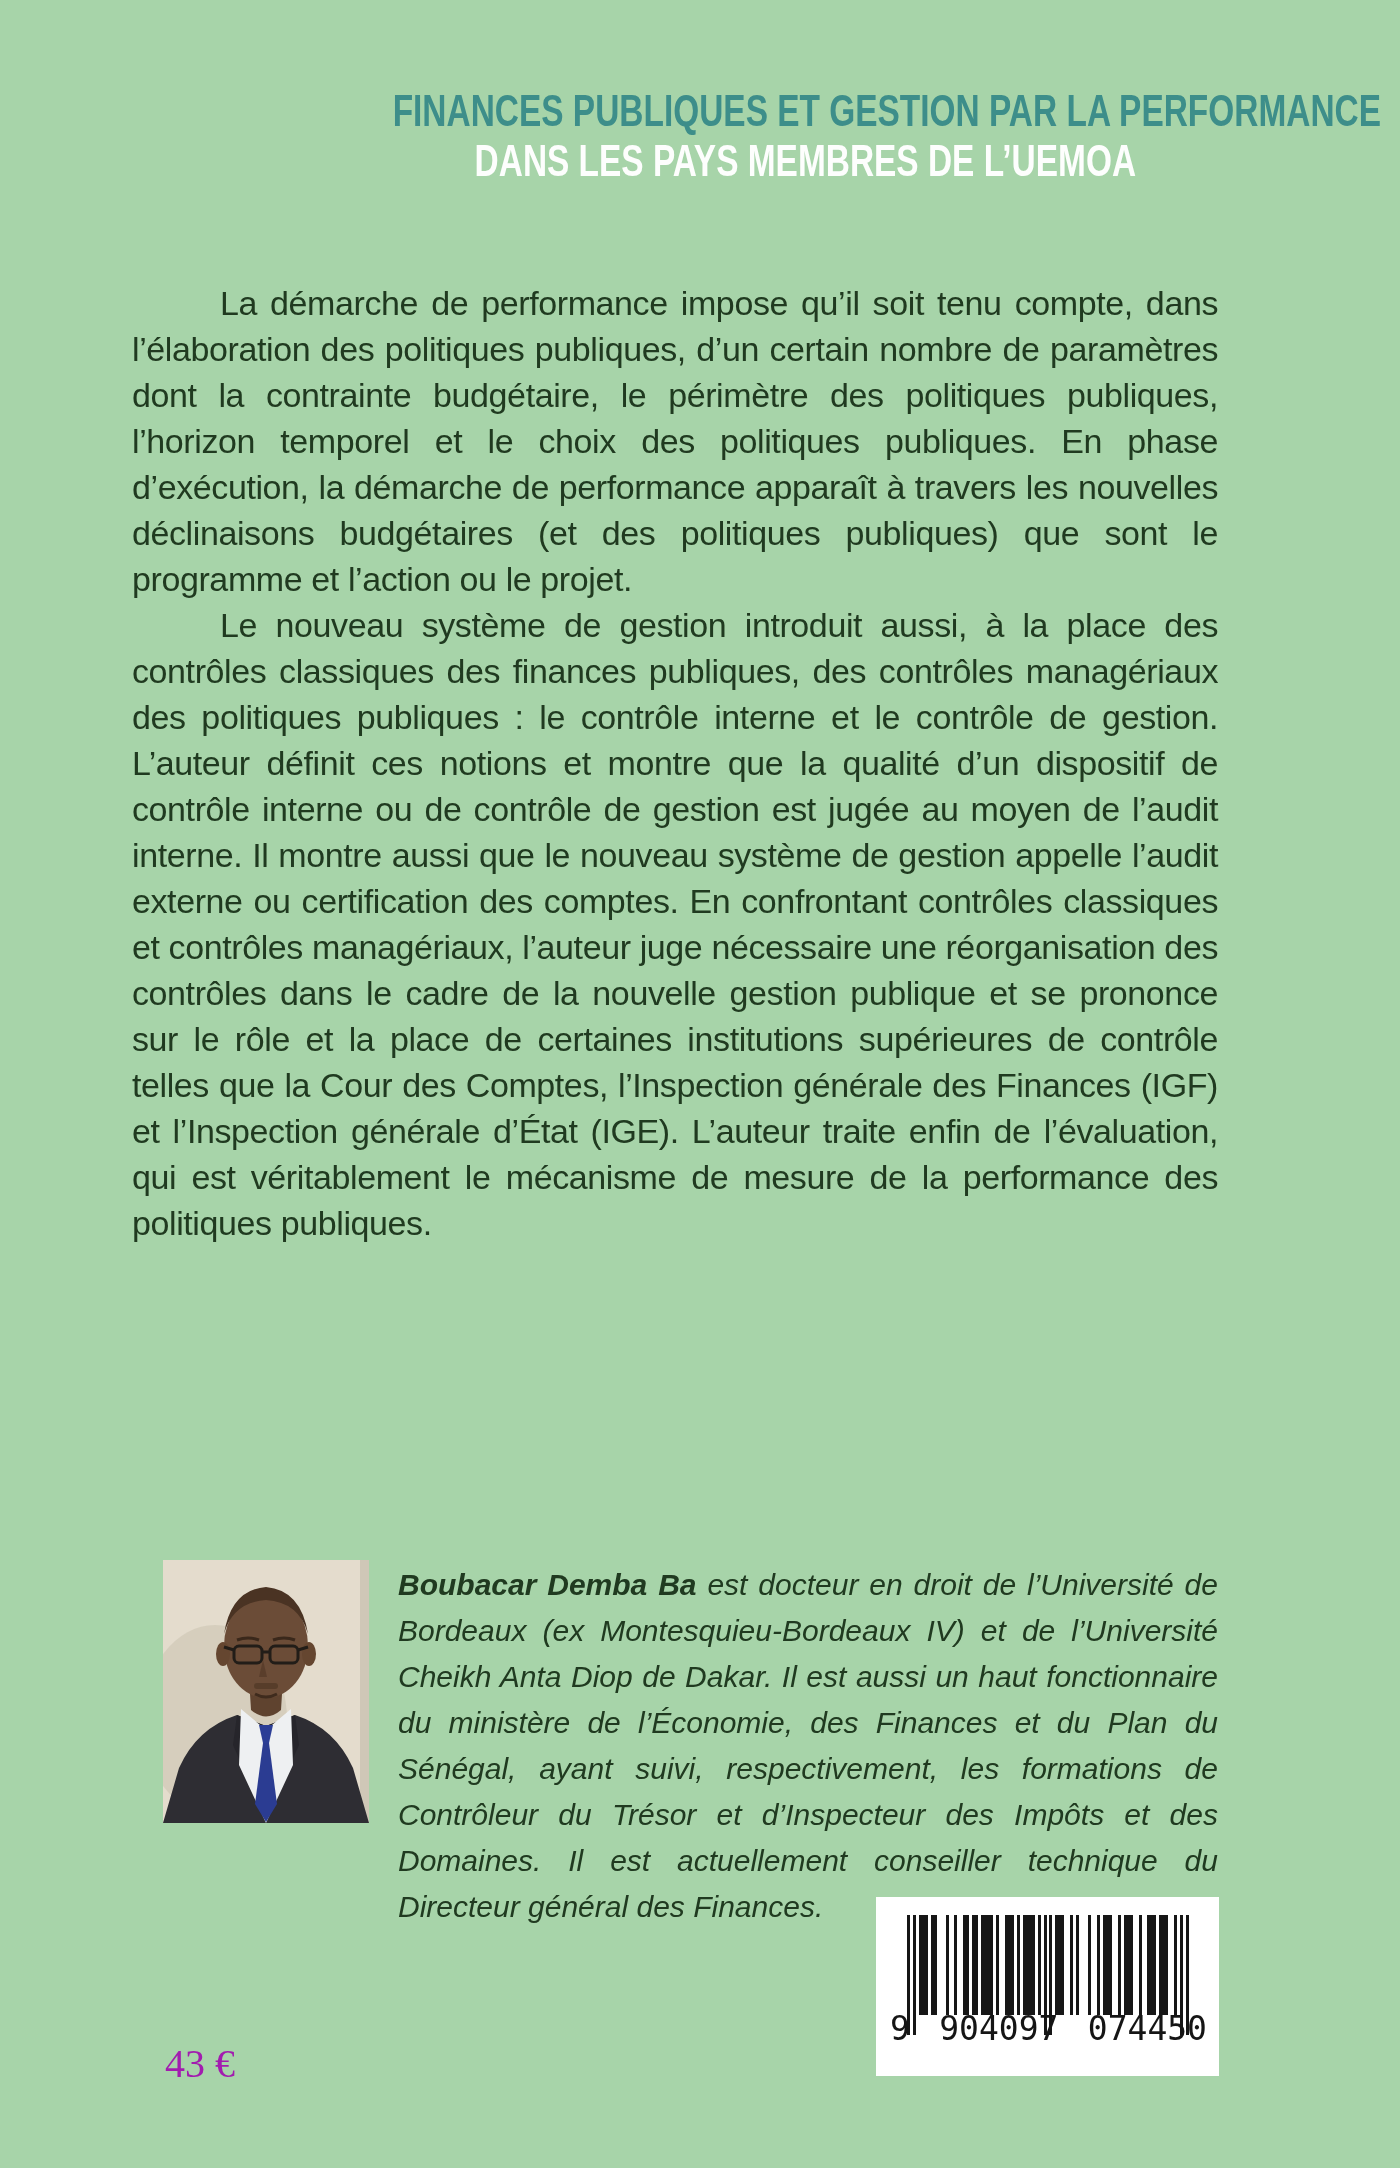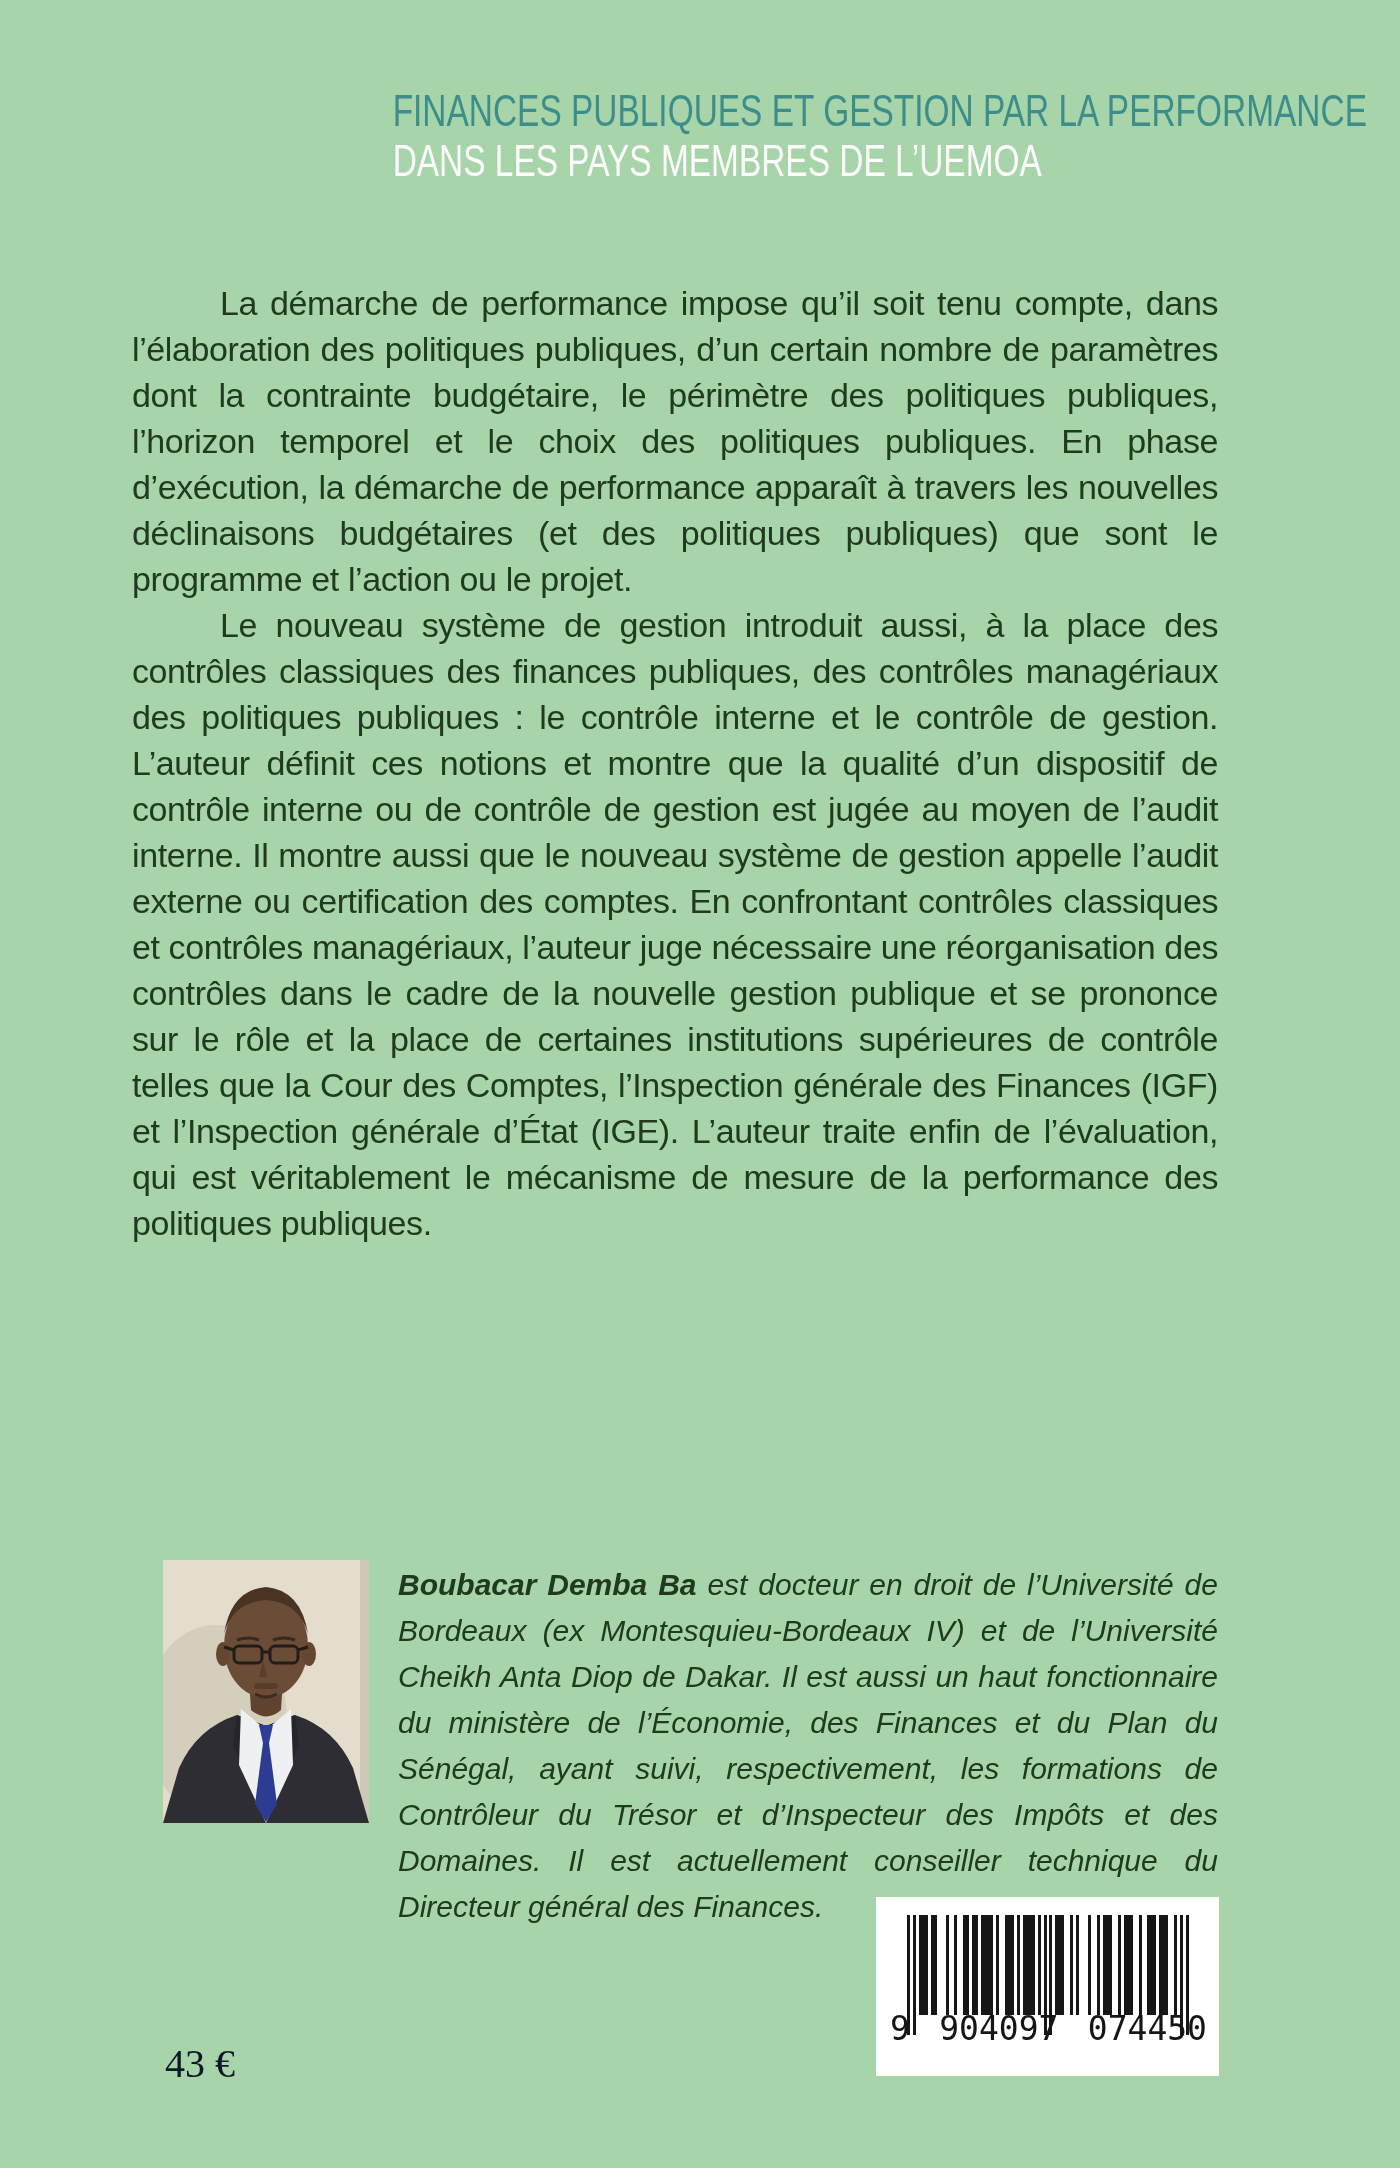--- a/index.html
+++ b/index.html
@@ -8,21 +8,21 @@
     width:1400px; height:2168px;
     margin:0 auto;
     background:var(--bg,#a7d4a9);
     overflow:hidden;
     font-family:"Liberation Sans", sans-serif;
     color:var(--body,#203a20);
   }
   
   .title-block {
     position:absolute; top:86px; left:132px; right:182px;
-    text-align:left; font-weight:normal;
+    text-align:center; font-weight:bold;
   }
   .title-line {
     transform:scaleX(0.76); transform-origin:100% 50%;
     white-space:nowrap; font-size:44px; line-height:50px;
   }
   .title-line.l1 { color:var(--title1,#3d8e8a); }
   .title-line.l2 { color:var(--title2,#fdfefd); }
   
   .synopsis {
     position:absolute; top:280px; left:132px; right:182px;
@@ -42,21 +42,21 @@
   }
   .bio .author-name { font-weight:bold; }
   
   .isbn {
     position:absolute; left:168px; top:2004px;
     font-size:30px; letter-spacing:0.5px;
   }
   .price {
     position:absolute; left:165px; top:2040px;
     font-size:40px; font-family:"Liberation Serif", serif;
-    color:#0f172a;
+    color:#a21caf;
   }
   .barcode-box {
     position:absolute; left:876px; top:1897px;
     width:343px; height:179px; background:#ffffff;
   }
   .barcode-bars {
     position:absolute; left:31px; top:18px;
     width:282px; height:120px;
   }
   .barcode-digits {

